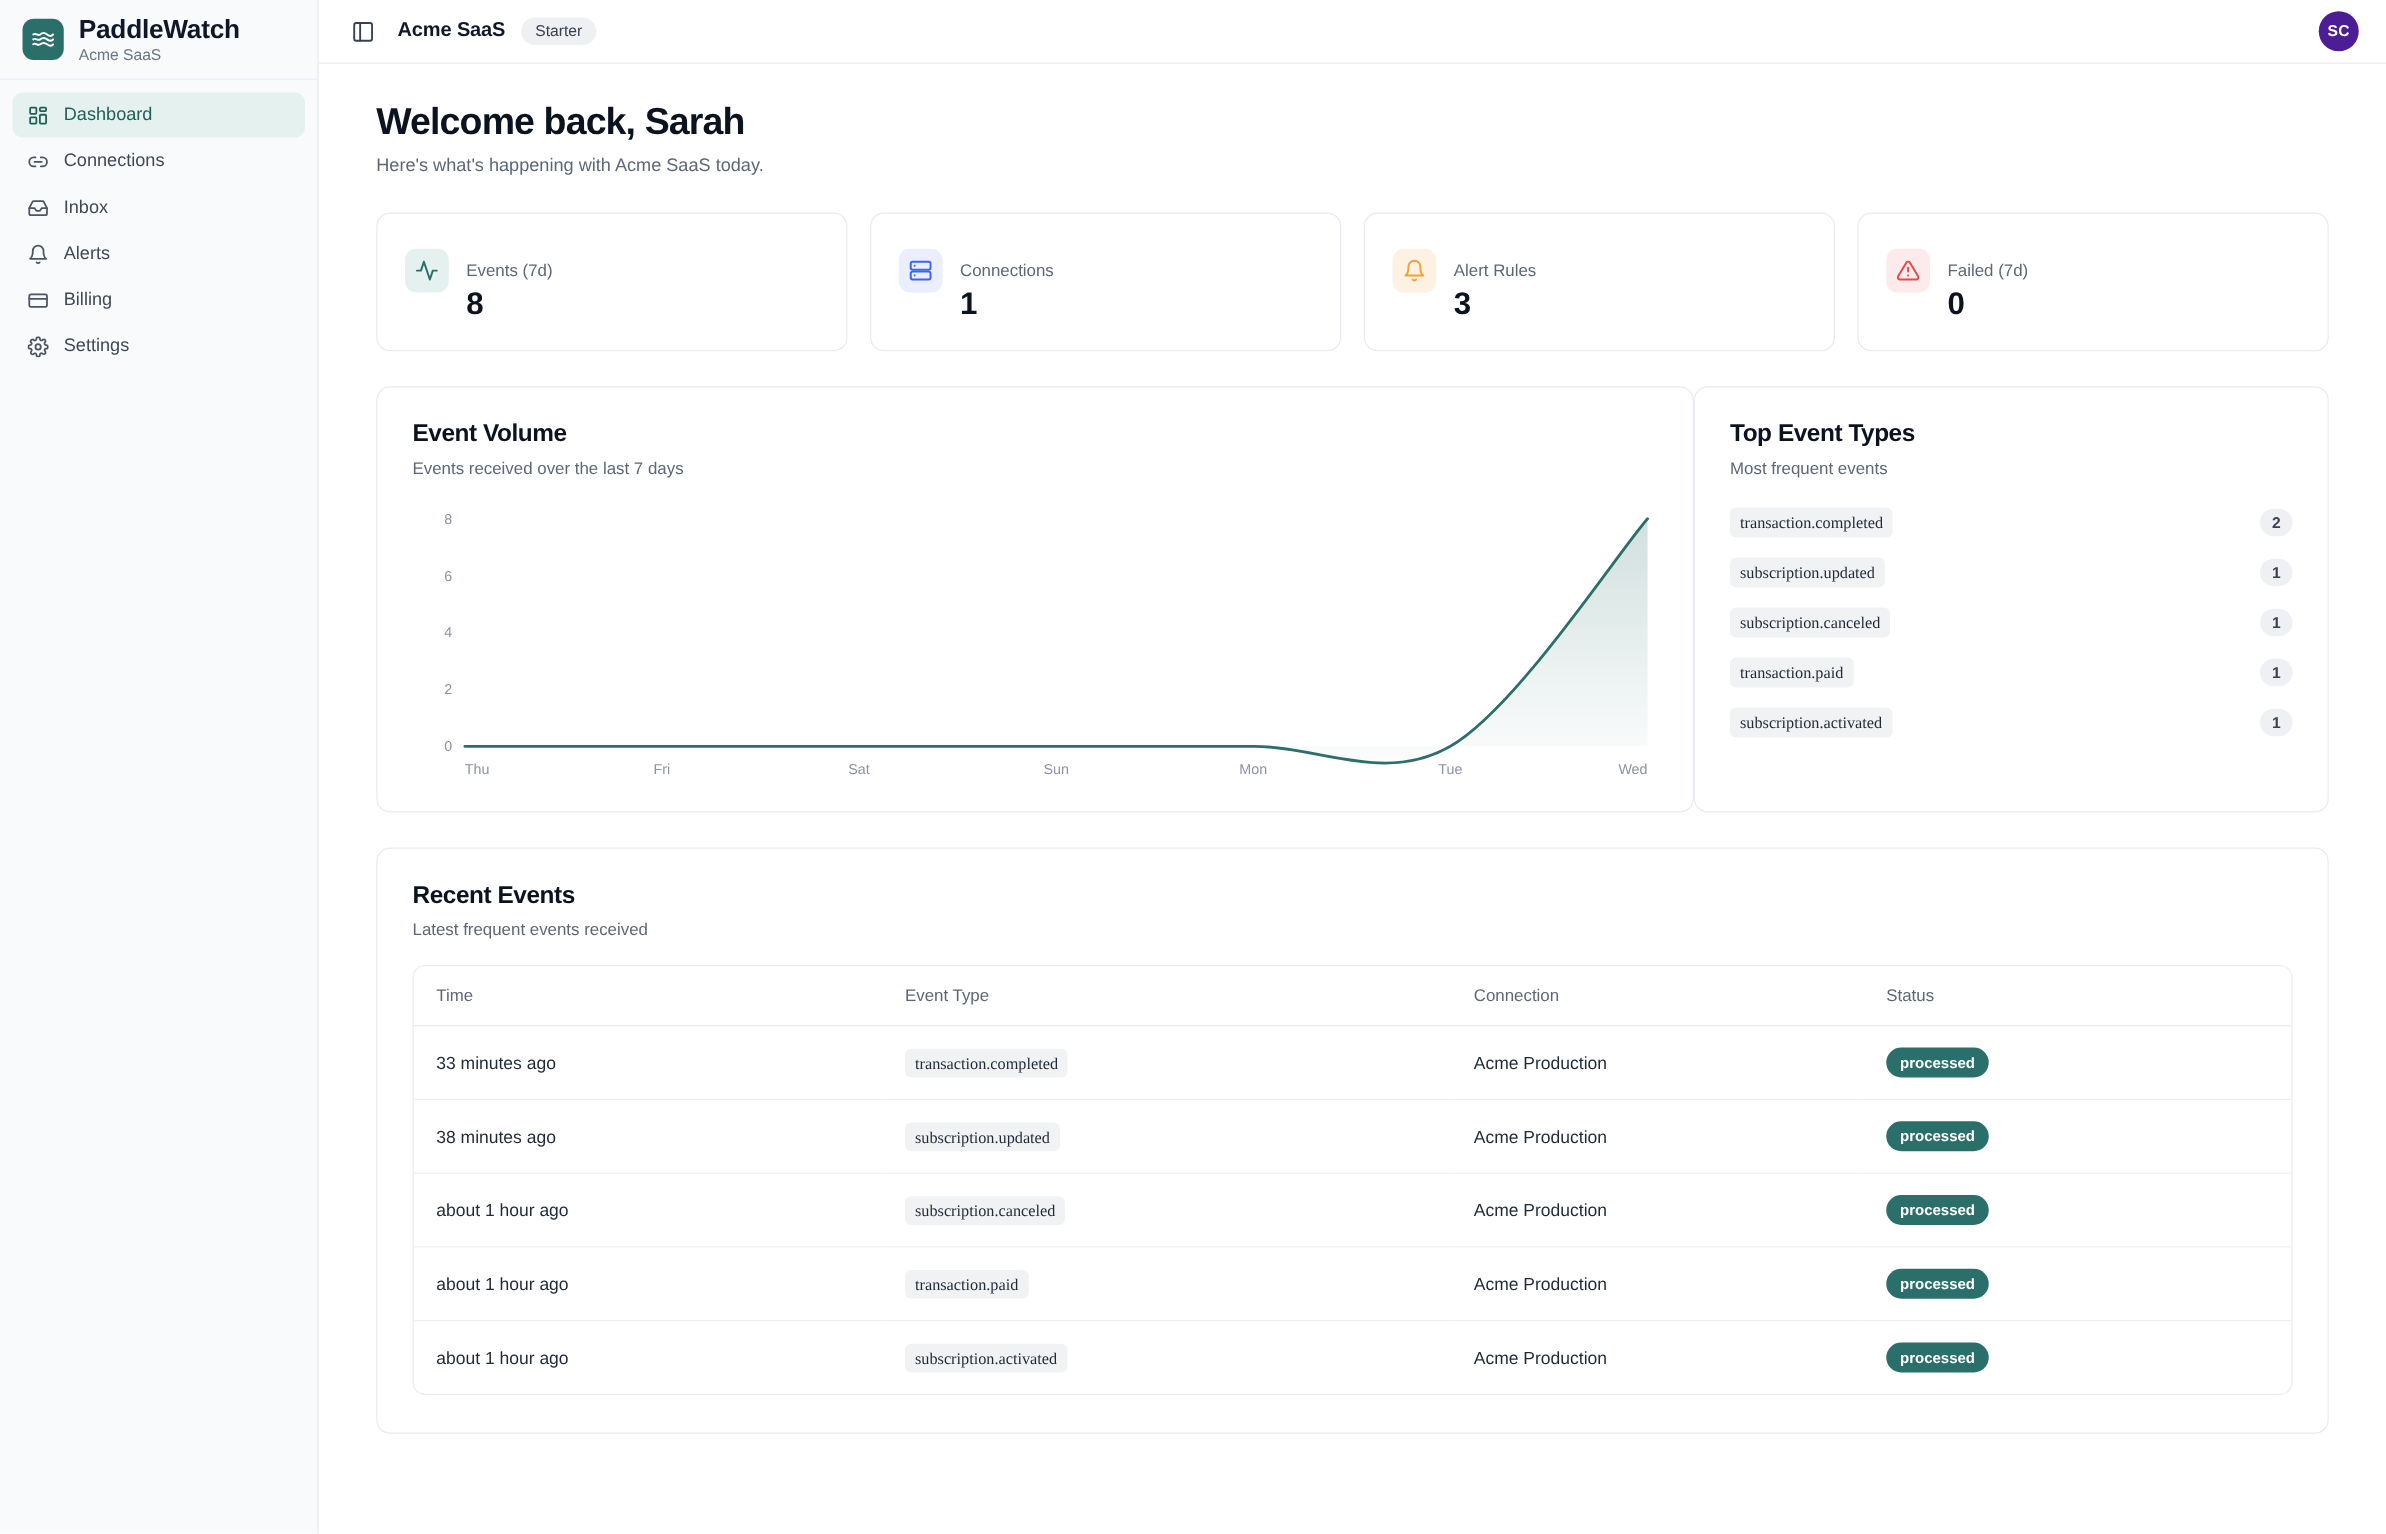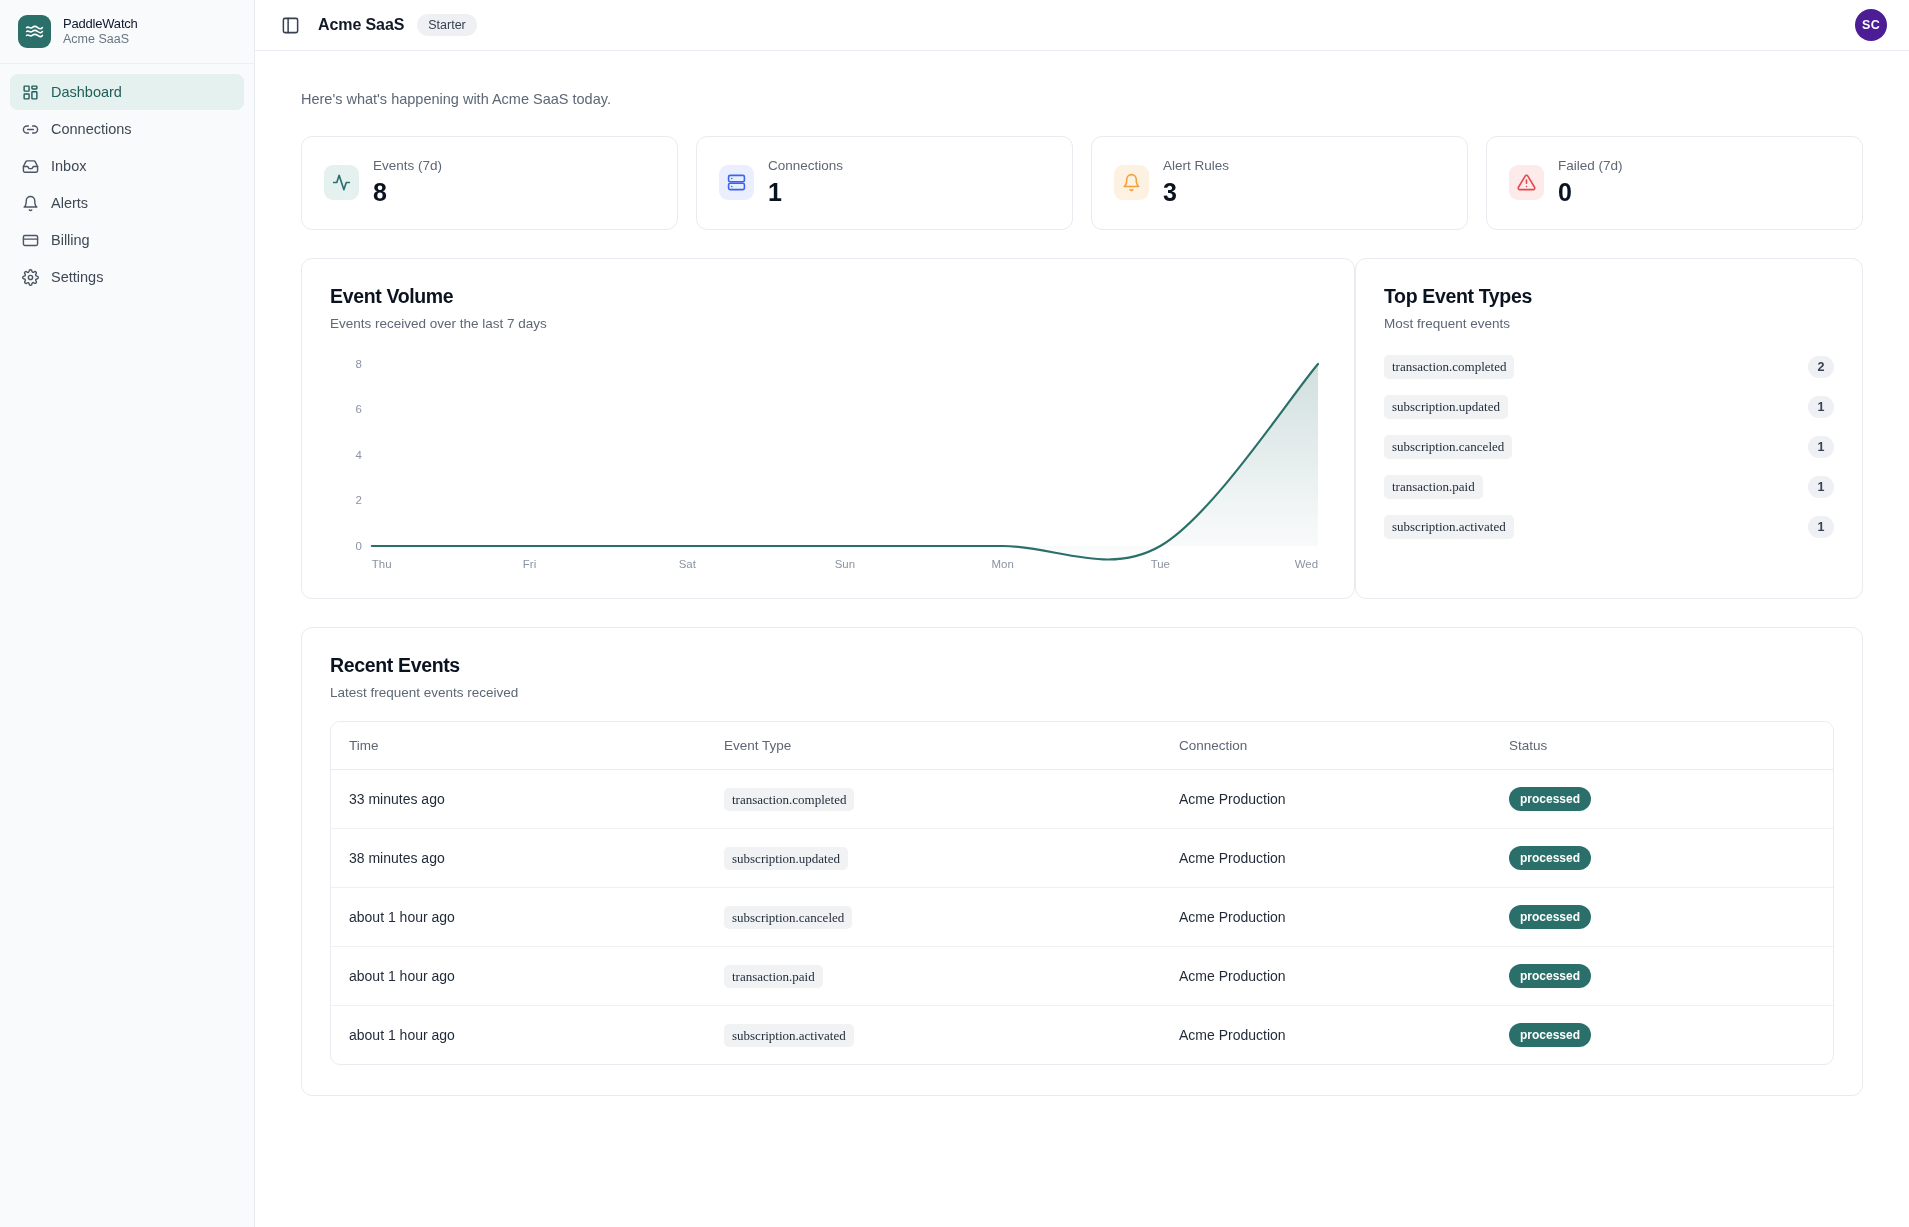--- a/index.html
+++ b/index.html
@@ -25,21 +25,21 @@
     padding: 0 18px;
     border-bottom: 1px solid #eceff3;
   }
   .brand-mark {
     width: 33px; height: 33px; border-radius: 9px;
     background: #2b6f6a;
     display: flex; align-items: center; justify-content: center;
     flex: 0 0 33px;
   }
   .brand-text { display: flex; flex-direction: column; line-height: 1.25; }
-  .brand-name { font-size: 13px; font-weight: 400; color: #0f172a; letter-spacing: -0.2px; }
+  .brand-name { font-size: 21px; font-weight: 700; color: #0f172a; letter-spacing: -0.2px; }
   .brand-sub { font-size: 12.5px; color: #6b7583; }
 
   .nav { padding: 10px 10px 0 10px; text-align: right; }
   .nav-item {
     display: flex; align-items: center; gap: 12px;
     height: 36px; padding: 0 12px;
     border-radius: 8px;
     font-size: 14.5px; color: #3f4855;
     margin-bottom: 0px;
     cursor: pointer;
@@ -88,21 +88,21 @@
     border-radius: 11px;
     padding: 21px 22px 22px 22px;
     display: flex; align-items: flex-start; gap: 14px;
     min-height: 92px;
   }
   .stat-icon {
     width: 35px; height: 35px; border-radius: 9px;
     display: flex; align-items: center; justify-content: center;
     flex: 0 0 35px; margin-top: 7px;
   }
-  .stat-body { display: flex; flex-direction: column; }
+  .stat-body { display: flex; flex-direction: column; margin-top: 17px; }
   .stat-label { font-size: 13.5px; color: #5d6775; }
   .stat-value { font-size: 25px; font-weight: 700; color: #0b1220; margin-top: 5px; letter-spacing: -0.4px; }
 
   
   .mid { display: flex; margin-top: 28px; align-items: stretch; }
   .card {
     background: #fff; border: 1px solid #e8ebef; border-radius: 11px;
   }
   .chart-card { flex: 1 1 auto; padding: 26px 28px 22px 28px; min-width: 0; }
   .types-card { flex: 0 0 508px; padding: 26px 28px 22px 28px; }
@@ -248,20 +248,21 @@
         </svg>
       </span>
       <span class="topbar-title">Acme SaaS</span>
       <span class="plan-badge">Starter</span>
       <span class="topbar-spacer"></span>
       <div class="avatar">SC</div>
     </header>
 
     <div class="content">
 
+      <h1 class="page-title">Welcome back, Sarah</h1>
       <p class="page-sub">Here's what's happening with Acme SaaS today.</p>
 
       <section class="stats">
 
         <div class="stat-card">
           <div class="stat-icon" style="background:#e4f1ee">
             <svg width="19" height="19" viewBox="0 0 24 24" fill="none" stroke="#2b6f6a" stroke-width="2" stroke-linecap="round" stroke-linejoin="round">
               <path d="M22 12h-4l-3 9L9 3l-3 9H2"></path>
             </svg>
           </div>

